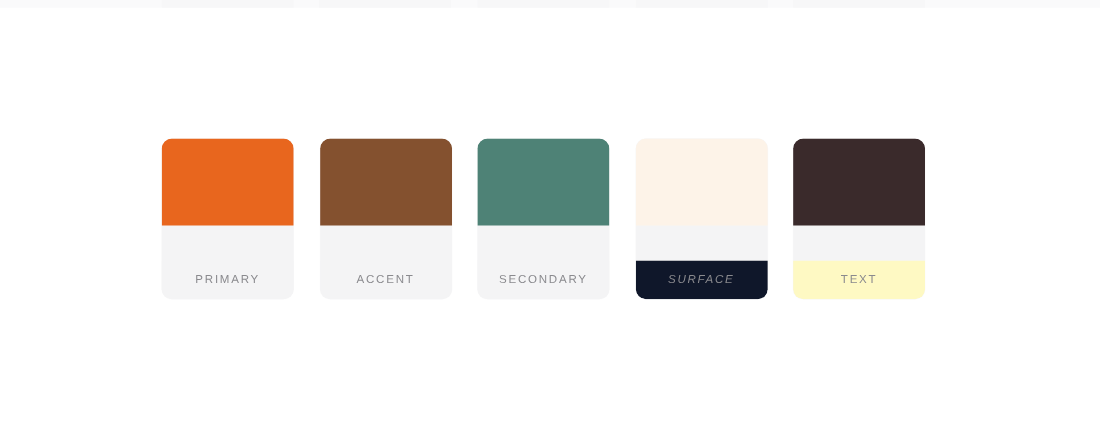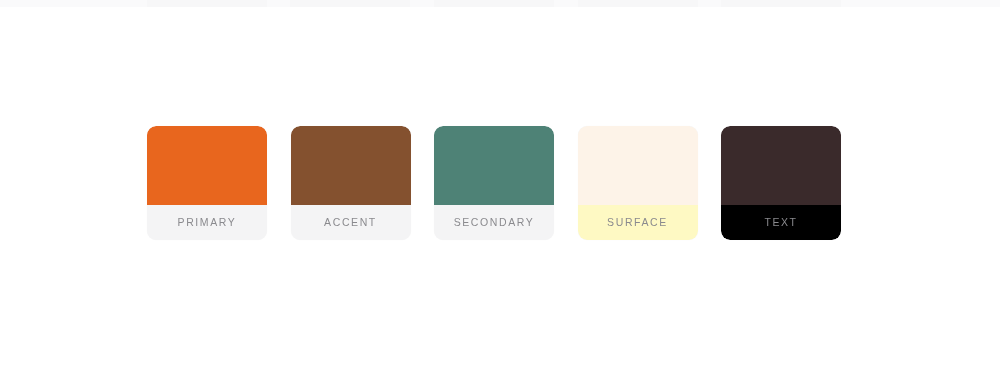--- a/index.html
+++ b/index.html
@@ -49,20 +49,21 @@
   }
 
   .swatch-card {
     width: 120px;
     border-radius: 9px;
     overflow: hidden;
     background: #f4f4f5;
     display: flex;
     flex-direction: column;
     box-shadow: 0 0 0 0.5px rgba(0,0,0,0.012);
+    gap: 32px;
   }
 
   .swatch-color {
     width: 100%;
     height: 79px;
     border-top-left-radius: 9px;
     border-top-right-radius: 9px;
   }
 
   .swatch-label-strip {
@@ -116,25 +117,25 @@
 
   <div class="swatch-card">
     <div class="swatch-color" style="background: rgb(78, 130, 118);"></div>
     <div class="swatch-label-strip" style="background: rgb(244, 244, 245);">
       <span class="swatch-label" style="color: rgb(138, 138, 142);">SECONDARY</span>
     </div>
   </div>
 
   <div class="swatch-card">
     <div class="swatch-color" style="background: rgb(253, 243, 232);"></div>
-    <div class="swatch-label-strip" style="background: #fef9c3;">
+    <div class="swatch-label-strip" style="background: #0f172a; font-style: italic;">
       <span class="swatch-label" style="color: rgb(138, 138, 142);">SURFACE</span>
     </div>
   </div>
 
   <div class="swatch-card">
     <div class="swatch-color" style="background: rgb(58, 42, 43);"></div>
-    <div class="swatch-label-strip" style="background: #000000;">
+    <div class="swatch-label-strip" style="background: #fef9c3;">
       <span class="swatch-label" style="color: rgb(138, 138, 142);">TEXT</span>
     </div>
   </div>
 
 </div>
 
 </body></html>

